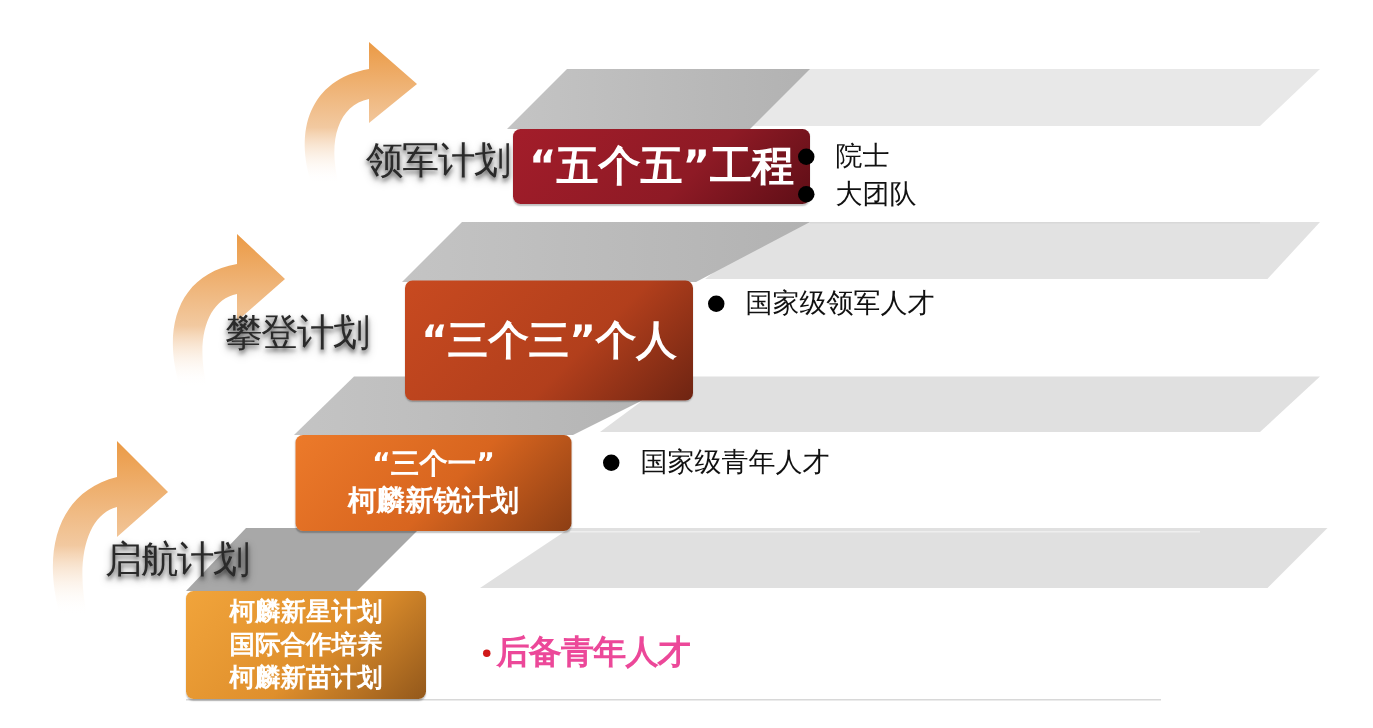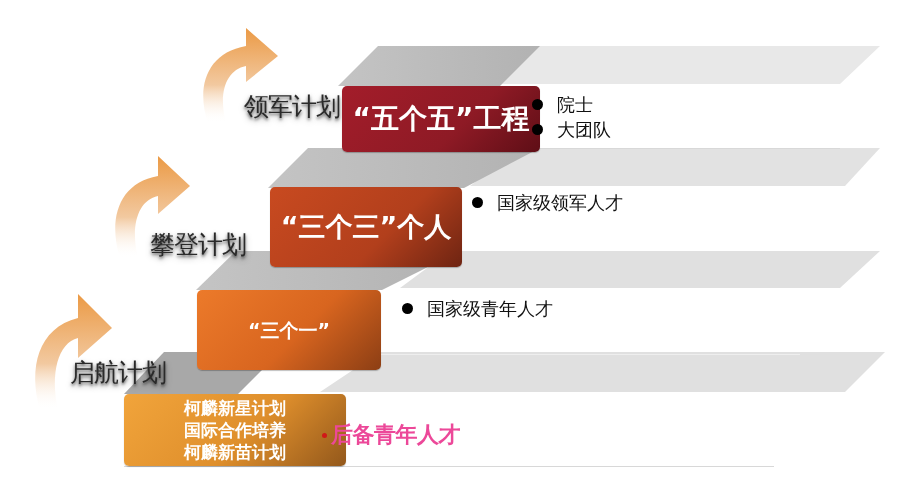--- a/index.html
+++ b/index.html
@@ -7,30 +7,30 @@
            font-family: "DejaVu Sans", "Liberation Sans", sans-serif; }
     .abs { position: absolute; }
 
     
     .box {
       position: absolute; border-radius: 5px; color: #ffffff;
       display: flex; flex-direction: column; align-items: center; justify-content: center;
       font-weight: bold; text-align: center; box-sizing: border-box;
       box-shadow: 0 1px 1px rgba(0,0,0,0.25);
     }
-    .box-1 { left: 342px; top: 86px; width: 198px; height: 66px;
+    .box-1 { left: 342px; top: 86px; width: 198px; height: 50px;
              background: linear-gradient(135deg, #a31d2a 0%, #8e1a25 60%, #5e0e16 100%);
              font-size: 28px; letter-spacing: 0px; }
     .box-2 { left: 270px; top: 187px; width: 192px; height: 80px;
              background: linear-gradient(135deg, #c84a20 0%, #b23f1c 60%, #6e2412 100%);
              font-size: 27px; }
-    .box-3 { left: 197px; top: 290px; width: 184px; height: 80px;
+    .box-3 { left: 197px; top: 290px; width: 184px; height: 64px;
              background: linear-gradient(135deg, #ec7a2a 0%, #d8651f 55%, #8c3e14 100%);
              font-size: 19px; line-height: 25px; }
-    .box-4 { left: 124px; top: 394px; width: 222px; height: 72px;
+    .box-4 { left: 124px; top: 394px; width: 160px; height: 72px;
              background: linear-gradient(135deg, #f1a43b 0%, #df8f2c 55%, #93581b 100%);
              font-size: 17px; line-height: 22px; }
 
     
     .level-label {
       position: absolute; font-weight: normal; color: #2a2a2a; font-size: 25px;
       text-shadow: 0 2px 3px rgba(0,0,0,0.55), 0 3px 6px rgba(0,0,0,0.35);
       letter-spacing: -1px; white-space: nowrap;
     }
     .arrow { position: absolute; }
@@ -98,31 +98,32 @@
     <linearGradient id="ag3" x1="0" y1="0" x2="0" y2="1">
       <stop offset="0" stop-color="#eb9a45"></stop>
       <stop offset="0.6" stop-color="#f2c9a0"></stop>
       <stop offset="1" stop-color="#ffffff" stop-opacity="0"></stop>
     </linearGradient>
   </defs>
   <path d="M12,122 C0,80 10,40 50,30 L50,6 L84,40 L50,70 L50,50 C30,55 22,85 30,122 Z" fill="url(#ag3)"></path>
 </svg>
 
 <div class="level-label" style="left:244px; top:90px;">领军计划</div>
-<div class="level-label" style="left:150px; top:228px;">攀登计划</div>
+<div class="level-label" style="left:150px; top:205px;">攀登计划</div>
 <div class="level-label" style="left:70px; top:356px;">启航计划</div>
 
 <div class="box box-1">
   <span>“五个五”工程</span>
 </div>
 <div class="box box-2">
   <span>“三个三”个人</span>
 </div>
 <div class="box box-3">
   <span>“三个一”</span>
+  <span>柯麟新锐计划</span>
 </div>
 <div class="box box-4">
   <span>柯麟新星计划</span>
   <span>国际合作培养</span>
   <span>柯麟新苗计划</span>
 </div>
 
 <div class="bullets" style="left:532px; top:92px;">
   <div class="bullet-row">
     <span class="dot"></span>

